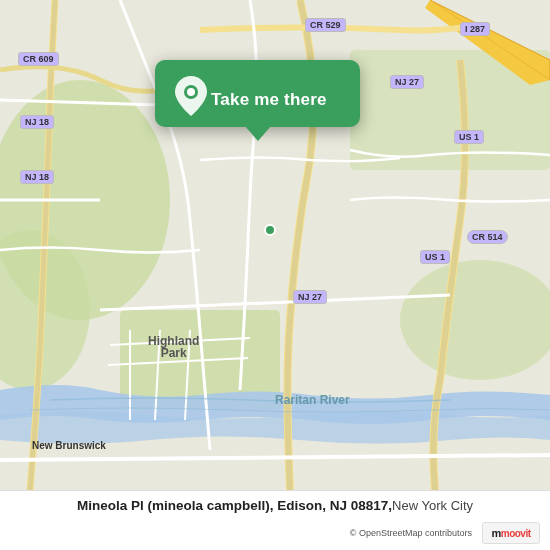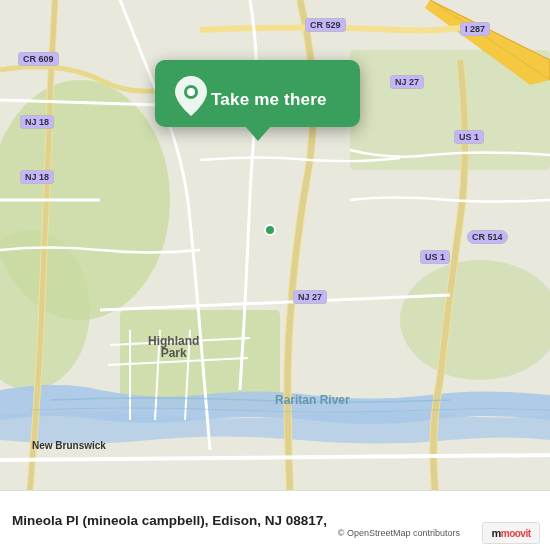--- a/index.html
+++ b/index.html
@@ -72,21 +72,20 @@
       border-right: 13px solid transparent;
       border-top: 15px solid #3a9e5c;
     }
 
     
     #bottom-bar {
       width: 550px;
       height: 60px;
       background: #fff;
       display: flex;
-      flex-direction: column;
       justify-content: center;
       padding: 6px 12px 4px 12px;
       border-top: 1px solid #ddd;
       position: relative;
     }
 
     #address-line {
       font-size: 13.5px;
       font-weight: 600;
       color: #222;
@@ -98,21 +97,21 @@
       color: #444;
       line-height: 1.4;
     }
 
     #bottom-logos {
       position: absolute;
       right: 10px;
       bottom: 6px;
       display: flex;
       align-items: center;
-      gap: 22px;
+      gap: 10px;
     }
 
     #osm-credit {
       font-size: 9px;
       color: #555;
     }
 
     #moovit-logo {
       width: 58px;
       height: 22px;
@@ -229,20 +228,21 @@
         <circle cx="19" cy="18" r="7" fill="#3a9e5c"></circle>
         <circle cx="19" cy="18" r="4" fill="white"></circle>
       </svg>
     </div>
     <div id="popup-label">Take me there</div>
   </div>
 </div>
 
 <div id="bottom-bar">
   <div id="address-line">Mineola Pl (mineola campbell), Edison, NJ 08817,</div>
+  <div id="address-sub">New York City</div>
   <div id="bottom-logos">
     <span id="osm-credit">© OpenStreetMap contributors</span>
     <div id="moovit-logo">
       <span style="color:#222; font-weight:900; font-size:11px;">m</span>
         <span style="color:#e84040; font-size:10px; font-weight:700;">moovit</span>
     </div>
   </div>
 </div>
 
 </body></html>

